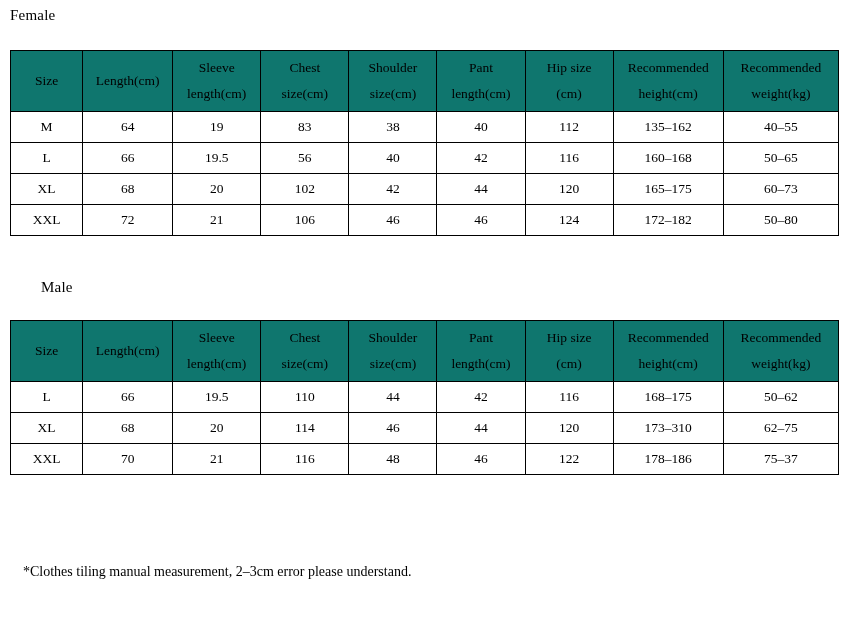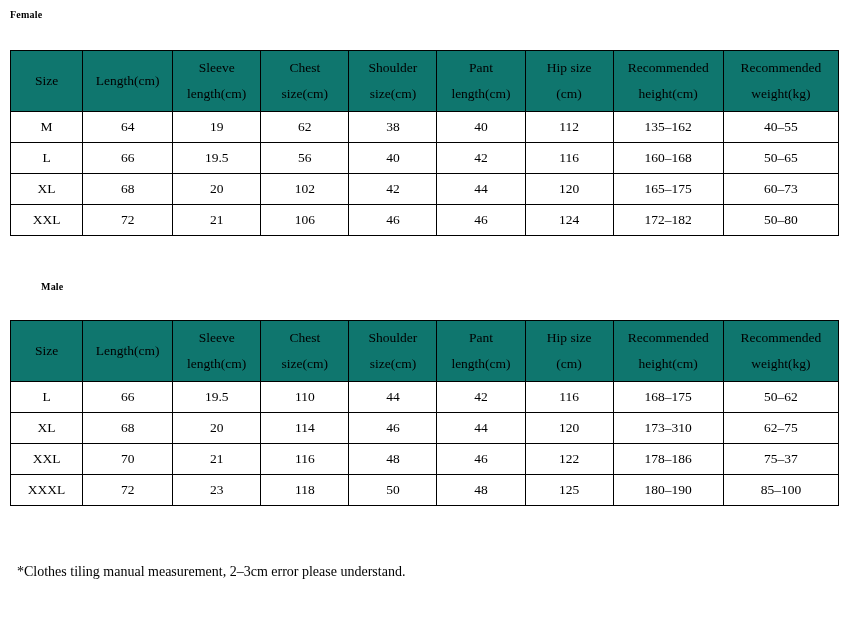--- a/index.html
+++ b/index.html
@@ -17,22 +17,22 @@
   .page {
     position: relative;
     width: 849px;
     height: 622px;
     box-sizing: border-box;
   }
 
   .section-title {
     position: absolute;
     left: 10px;
-    font-weight: bold;
-    font-size: 10px;
+    font-weight: normal;
+    font-size: 15px;
     line-height: 18px;
     letter-spacing: 0.2px;
     white-space: nowrap;
   }
   #title-female { top: 6px; }
   #title-male   { top: 278px; margin-left: 31px; }
 
   .size-table {
     position: absolute;
     left: 10px;
@@ -73,21 +73,21 @@
   .col-sleeve   { width: 88px; }
   .col-chest    { width: 88px; }
   .col-shoulder { width: 88px; }
   .col-pant     { width: 88px; }
   .col-hip      { width: 88px; }
   .col-height   { width: 110px; }
   .col-weight   { width: 115px; }
 
   .footnote {
     position: absolute;
-    left: 17px;
+    left: 23px;
     top: 563px;
     font-size: 14px;
     line-height: 18px;
     white-space: nowrap;
   }
 </style>
 </head>
 <body>
 
 <div class="page">
@@ -142,21 +142,21 @@
             <span class="hdr-line">Recommended</span>
             <span class="hdr-line">weight(kg)</span>
           </th>
         </tr>
     </thead>
     <tbody>
         <tr>
           <td>M</td>
           <td>64</td>
           <td>19</td>
-          <td>62</td>
+          <td>83</td>
           <td>38</td>
           <td>40</td>
           <td>112</td>
           <td>135–162</td>
           <td>40–55</td>
         </tr>
         <tr>
           <td>L</td>
           <td>66</td>
           <td>19.5</td>
@@ -271,29 +271,18 @@
           <td>XXL</td>
           <td>70</td>
           <td>21</td>
           <td>116</td>
           <td>48</td>
           <td>46</td>
           <td>122</td>
           <td>178–186</td>
           <td>75–37</td>
         </tr>
-        <tr>
-          <td>XXXL</td>
-          <td>72</td>
-          <td>23</td>
-          <td>118</td>
-          <td>50</td>
-          <td>48</td>
-          <td>125</td>
-          <td>180–190</td>
-          <td>85–100</td>
-        </tr>
       </tbody>
   </table>
 
   <div class="footnote">*Clothes tiling manual measurement, 2–3cm error please understand.</div>
 
 </div>
 
 </body></html>

